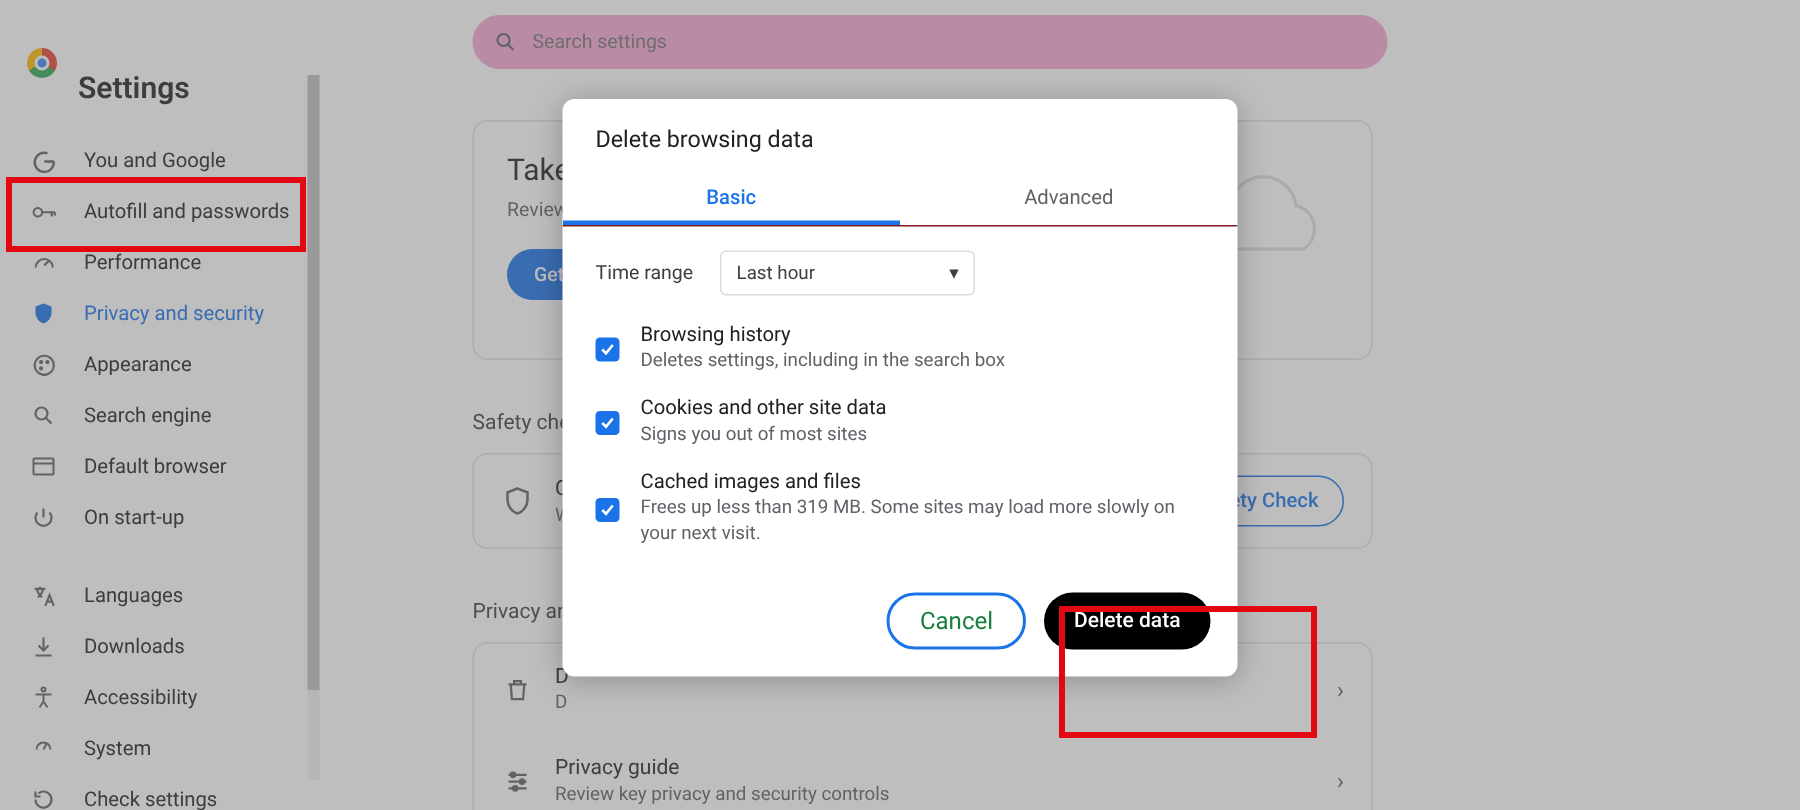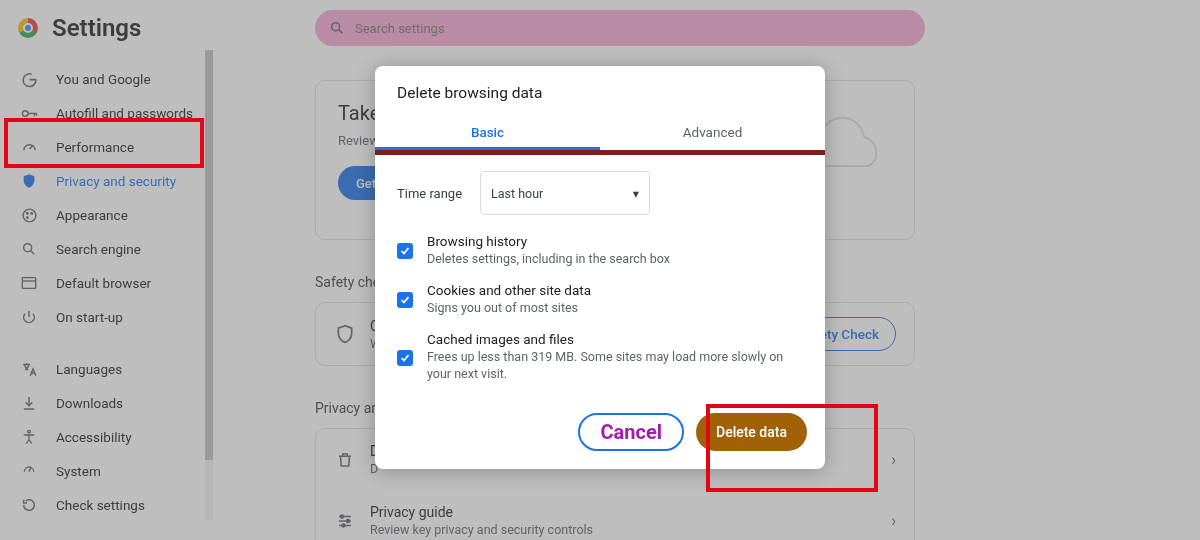--- a/index.html
+++ b/index.html
@@ -4,21 +4,21 @@
 <style>
   * { box-sizing: border-box; margin: 0; padding: 0; font-family: "Segoe UI", Roboto, Arial, sans-serif; }
   body { width: 1200px; height: 540px; overflow: hidden; background: #fff; position: relative; }
   .page { display: flex; height: 540px; }
 
   
   .sidebar { width: 215px; flex: 0 0 215px; background: #fff; position: relative; }
   .app-header { display: flex; align-items: center; gap: 14px; padding: 14px 18px 14px 18px; }
   .chrome-logo { width: 20px; height: 20px; border-radius: 50%; background: conic-gradient(#ea4335 0 120deg, #34a853 120deg 240deg, #fbbc05 240deg 360deg); position: relative; }
   .chrome-logo::after { content:""; position:absolute; inset:5px; border-radius:50%; background:#4285f4; border:2px solid #fff; }
-  .app-title { font-size: 24px; font-weight: 600; color: #202124; }
+  .app-title { font-size: 20px; font-weight: 600; color: #202124; margin-top: 32px; }
   .nav { padding-top: 6px; }
   .nav-item { display: flex; align-items: center; gap: 18px; height: 34px; padding: 0 20px; font-size: 13.5px; color: #202124; cursor: pointer; }
   .nav-item .ic { width: 18px; height: 18px; display:flex; align-items:center; justify-content:center; color:#5f6368; }
   .nav-item.active { color:#1a73e8; }
   .nav-item.active .ic { color:#1a73e8; }
   .nav-gap { height: 18px; }
   .sb-scroll { position:absolute; right:2px; top:50px; width:8px; height:470px; background:#f1f1f1; }
   .sb-thumb { position:absolute; left:0; top:0; width:8px; height:410px; background:#c1c1c1; }
 
   
@@ -39,35 +39,35 @@
   .row .t2 { font-size:12.5px; color:#5f6368; margin-top:2px; }
   .safety-btn { border:1px solid #1a73e8; color:#1a73e8; background:#fff; border-radius:18px; height:34px; padding:0 16px; font-size:13.5px; font-weight:500; }
   .chev { color:#5f6368; }
 
   
   .overlay { position:absolute; inset:0; background:rgba(100,100,100,0.42); }
 
   
   .dialog { position:absolute; left:375px; top:66px; width:450px; background:#fff; border-radius:8px; box-shadow:0 2px 20px rgba(0,0,0,0.25); overflow:hidden; }
   .dlg-title { font-size:15.5px; color:#202124; padding:18px 22px 14px; }
-  .tabs { display:flex; border-bottom:5px solid #7f1d1d; }
+  .tabs { display:flex; border-bottom:1px solid #7f1d1d; }
   .tab { flex:1; text-align:center; font-size:13.5px; padding:8px 0 10px; color:#5f6368; cursor:pointer; }
   .tab.active { color:#1a73e8; box-shadow: inset 0 -3px 0 #1a73e8; font-weight:500; }
   .dlg-body { padding:16px 22px 4px; font-size:13px; color:#5f6368; }
   .range-row { display:flex; align-items:center; gap:18px; margin-bottom:18px; }
   .range-row label { color:#3c4043; font-size:13px; }
-  .select { width:170px; height:44px; border:1px solid #dadce0; border-radius:4px; display:flex; align-items:center; justify-content:space-between; padding:0 10px; font-size:12.5px; color:#3c4043; }
+  .select { width:170px; height:30px; border:1px solid #dadce0; border-radius:4px; display:flex; align-items:center; justify-content:space-between; padding:0 10px; font-size:12.5px; color:#3c4043; }
   .opt { display:flex; gap:14px; align-items:center; margin-bottom:14px; }
   .chk { width:16px; height:16px; border-radius:3px; background:#1a73e8; margin-top:2px; display:flex; align-items:center; justify-content:center; flex-shrink:0; }
   .chk svg { stroke:#fff; }
   .ot1 { font-size:13.5px; color:#202124; }
   .ot2 { font-size:12.5px; color:#5f6368; margin-top:2px; line-height:1.35; }
   .dlg-actions { display:flex; justify-content:flex-end; gap:12px; padding:12px 18px 18px; }
-  .btn-outline { border:2px solid #1a73e8; color:#a21caf; background:#fff; border-radius:20px; height:38px; padding:0 20px; font-size:20px; font-weight:700; cursor:pointer; }
-  .btn-fill { border:none; background:#a16207; color:#fff; border-radius:20px; height:38px; padding:0 20px; font-size:14px; font-weight:500; cursor:pointer; }
+  .btn-outline { border:2px solid #1a73e8; color:#15803d; background:#fff; border-radius:20px; height:38px; padding:0 20px; font-size:16px; font-weight:400; cursor:pointer; }
+  .btn-fill { border:none; background:#000000; color:#fff; border-radius:20px; height:38px; padding:0 20px; font-size:14px; font-weight:500; cursor:pointer; }
 
   
   .redbox { position:absolute; border:4px solid #e30613; pointer-events:none; }
   .rb1 { left:4px; top:118px; width:200px; height:50px; }
   .rb2 { left:706px; top:404px; width:172px; height:88px; }
 
   svg { display:block; }
 </style>
 </head>
 <body>

